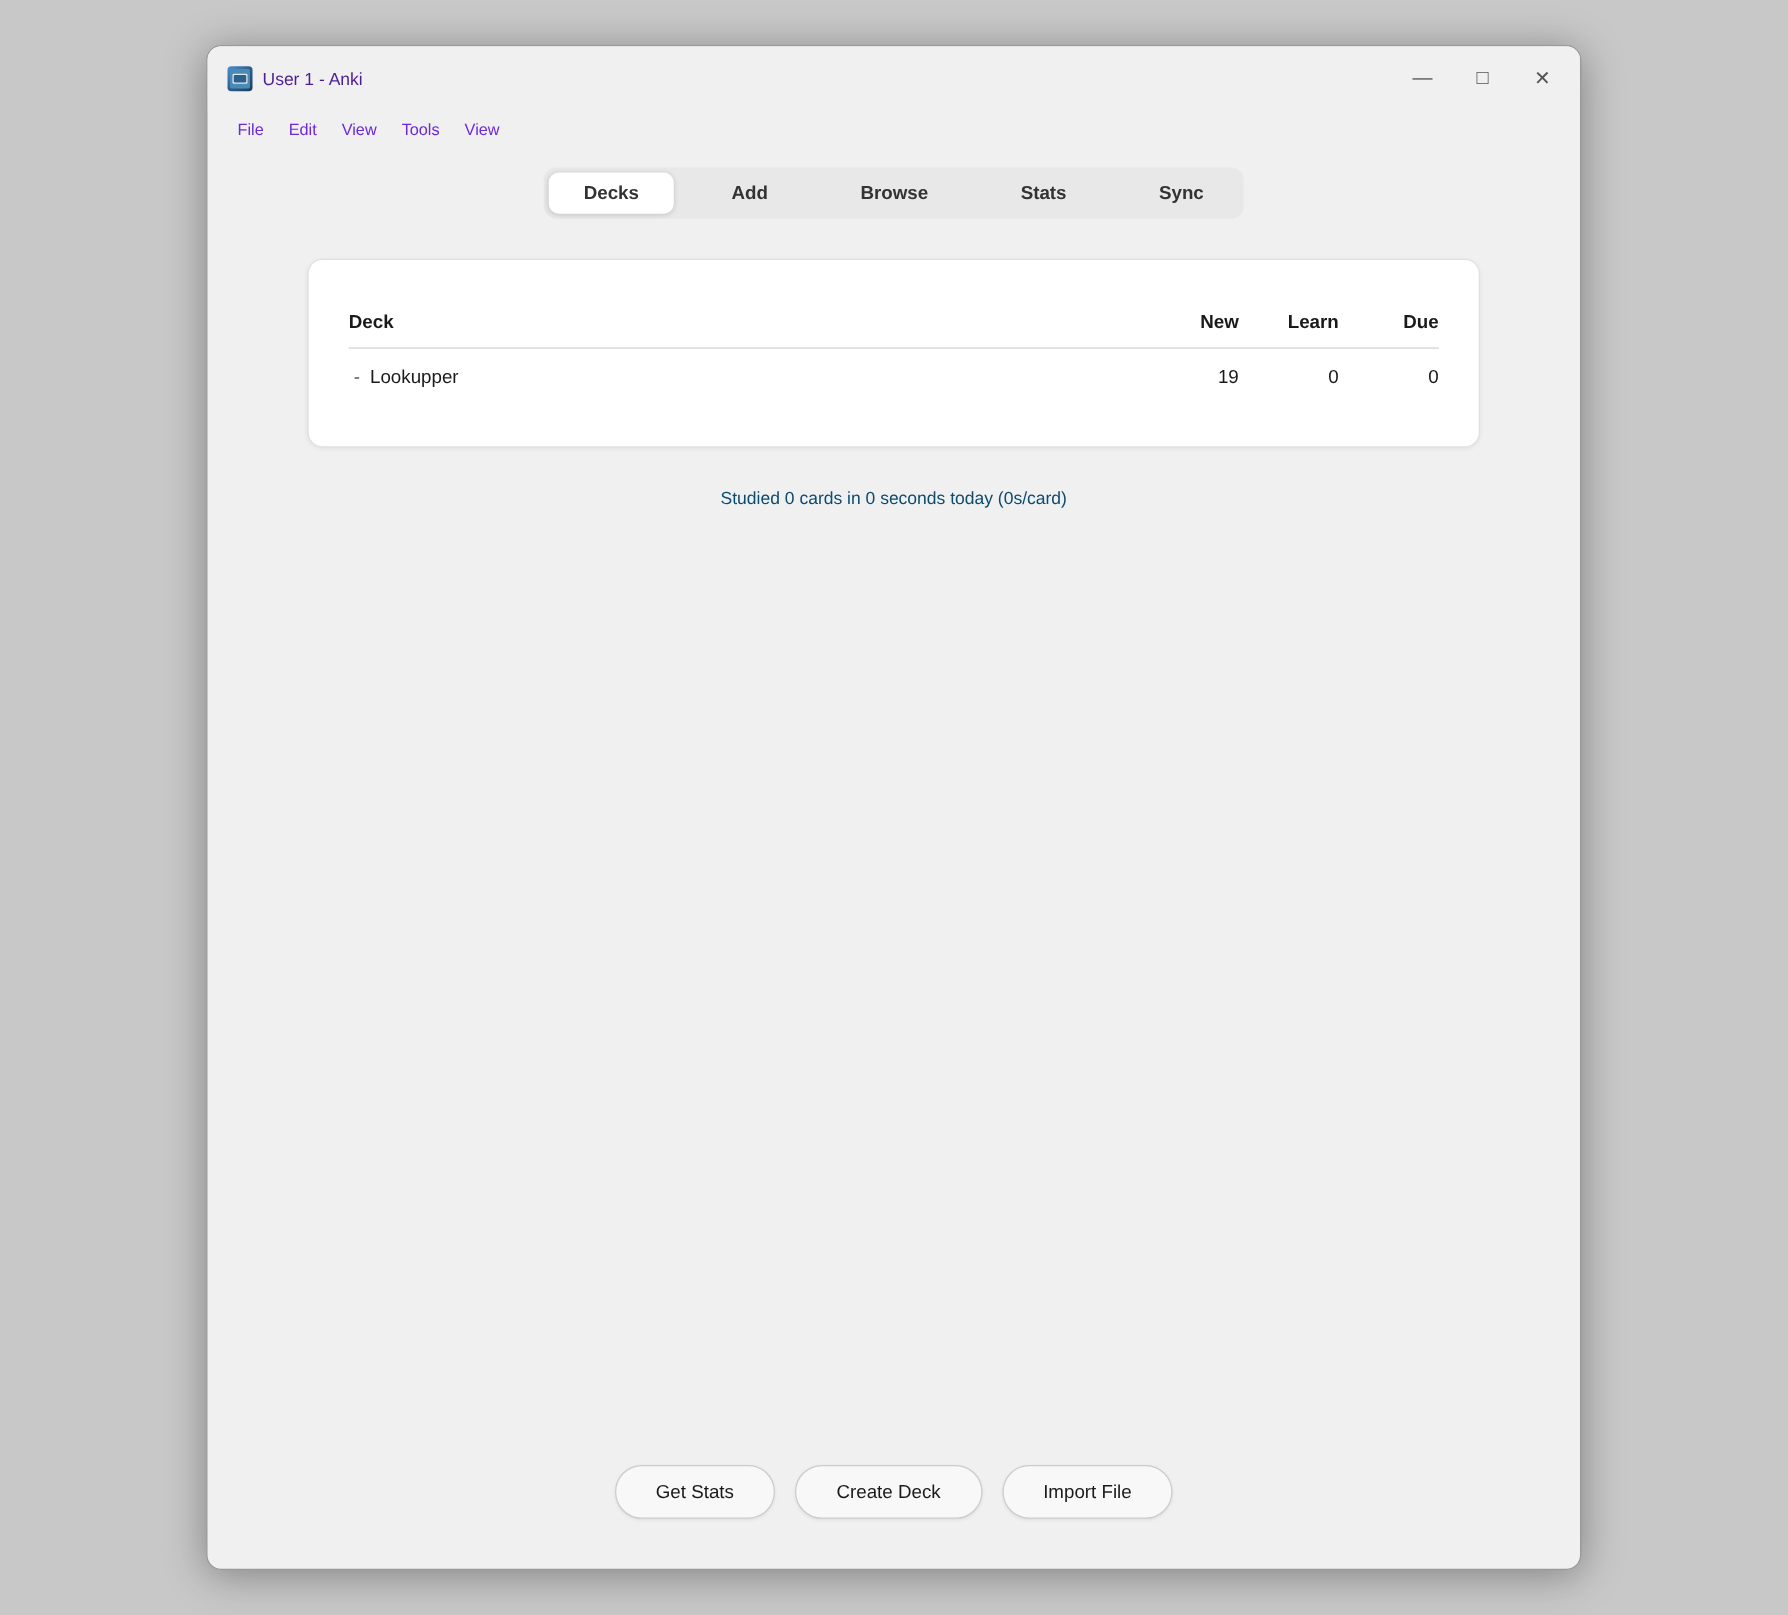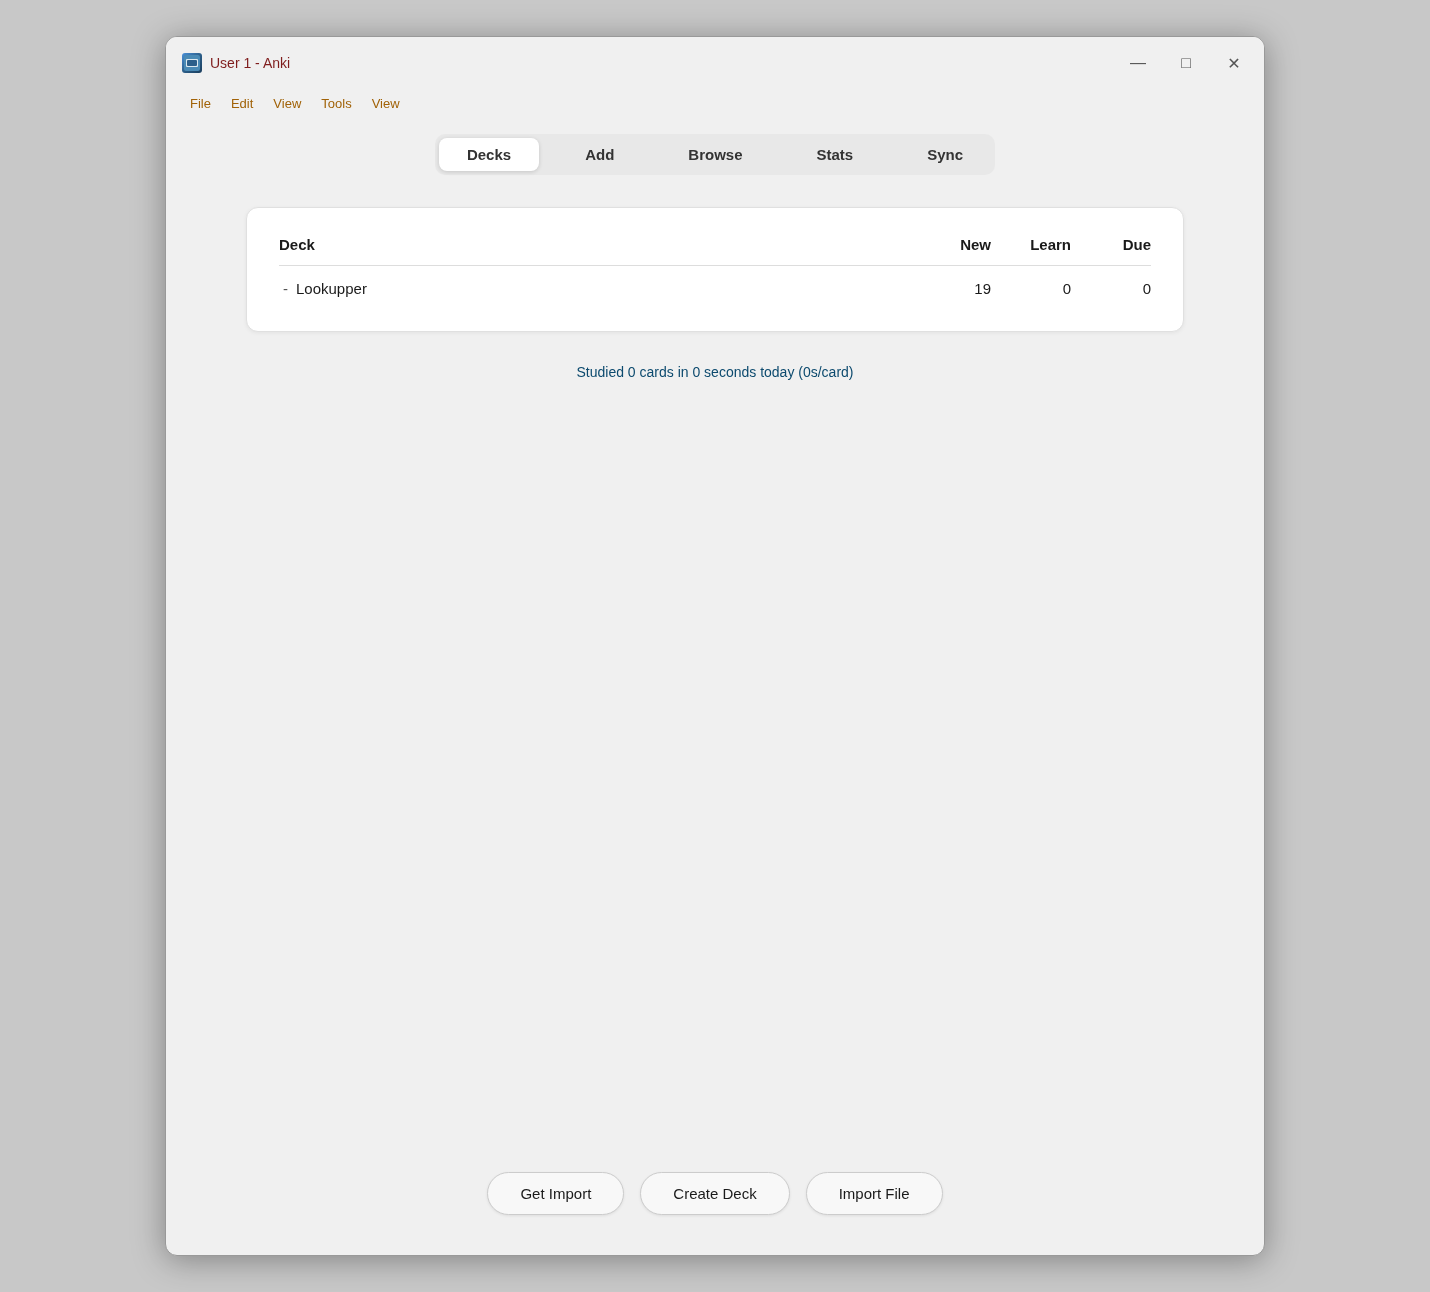--- a/index.html
+++ b/index.html
@@ -53,21 +53,21 @@
       background: linear-gradient(135deg, #4a90d9 0%, #2c5f8a 50%, #1a3d5c 100%);
       border-radius: 3px;
       display: flex;
       align-items: center;
       justify-content: center;
       font-size: 12px;
     }
 
     .title-text {
       font-size: 14px;
-      color: #7f1d1d;
+      color: #4c1d95;
       font-weight: 400;
     }
 
     .title-bar-controls {
       display: flex;
       gap: 20px;
       align-items: center;
     }
 
     .title-btn {
@@ -90,21 +90,21 @@
       display: flex;
       align-items: center;
       padding: 4px 16px;
       gap: 4px;
       flex-shrink: 0;
     }
 
     .menu-item {
       padding: 3px 8px;
       font-size: 13px;
-      color: #a16207;
+      color: #6d28d9;
       cursor: pointer;
       border-radius: 4px;
       background: none;
       border: none;
       text-decoration: none;
     }
 
     
     .nav-container {
       display: flex;
@@ -146,21 +146,21 @@
       padding: 24px 80px 0 80px;
       overflow: hidden;
     }
 
     
     .deck-table-container {
       width: 100%;
       background: white;
       border-radius: 12px;
       border: 1px solid #e0e0e0;
-      padding: 20px 32px;
+      padding: 33px 32px;
       box-shadow: 0 1px 4px rgba(0,0,0,0.06);
     }
 
     .deck-table {
       width: 100%;
       border-collapse: collapse;
     }
 
     .deck-table thead tr th {
       font-size: 15px;
@@ -324,17 +324,17 @@
         </tbody>
       </table>
     </div>
 
     <div class="stats-text">Studied 0 cards in 0 seconds today (0s/card)</div>
 
     <div class="spacer"></div>
   </div>
 
   <div class="bottom-buttons">
-    <button class="bottom-btn">Get Import</button>
+    <button class="bottom-btn">Get Stats</button>
     <button class="bottom-btn">Create Deck</button>
     <button class="bottom-btn">Import File</button>
   </div>
 </div>
 
 </body></html>

